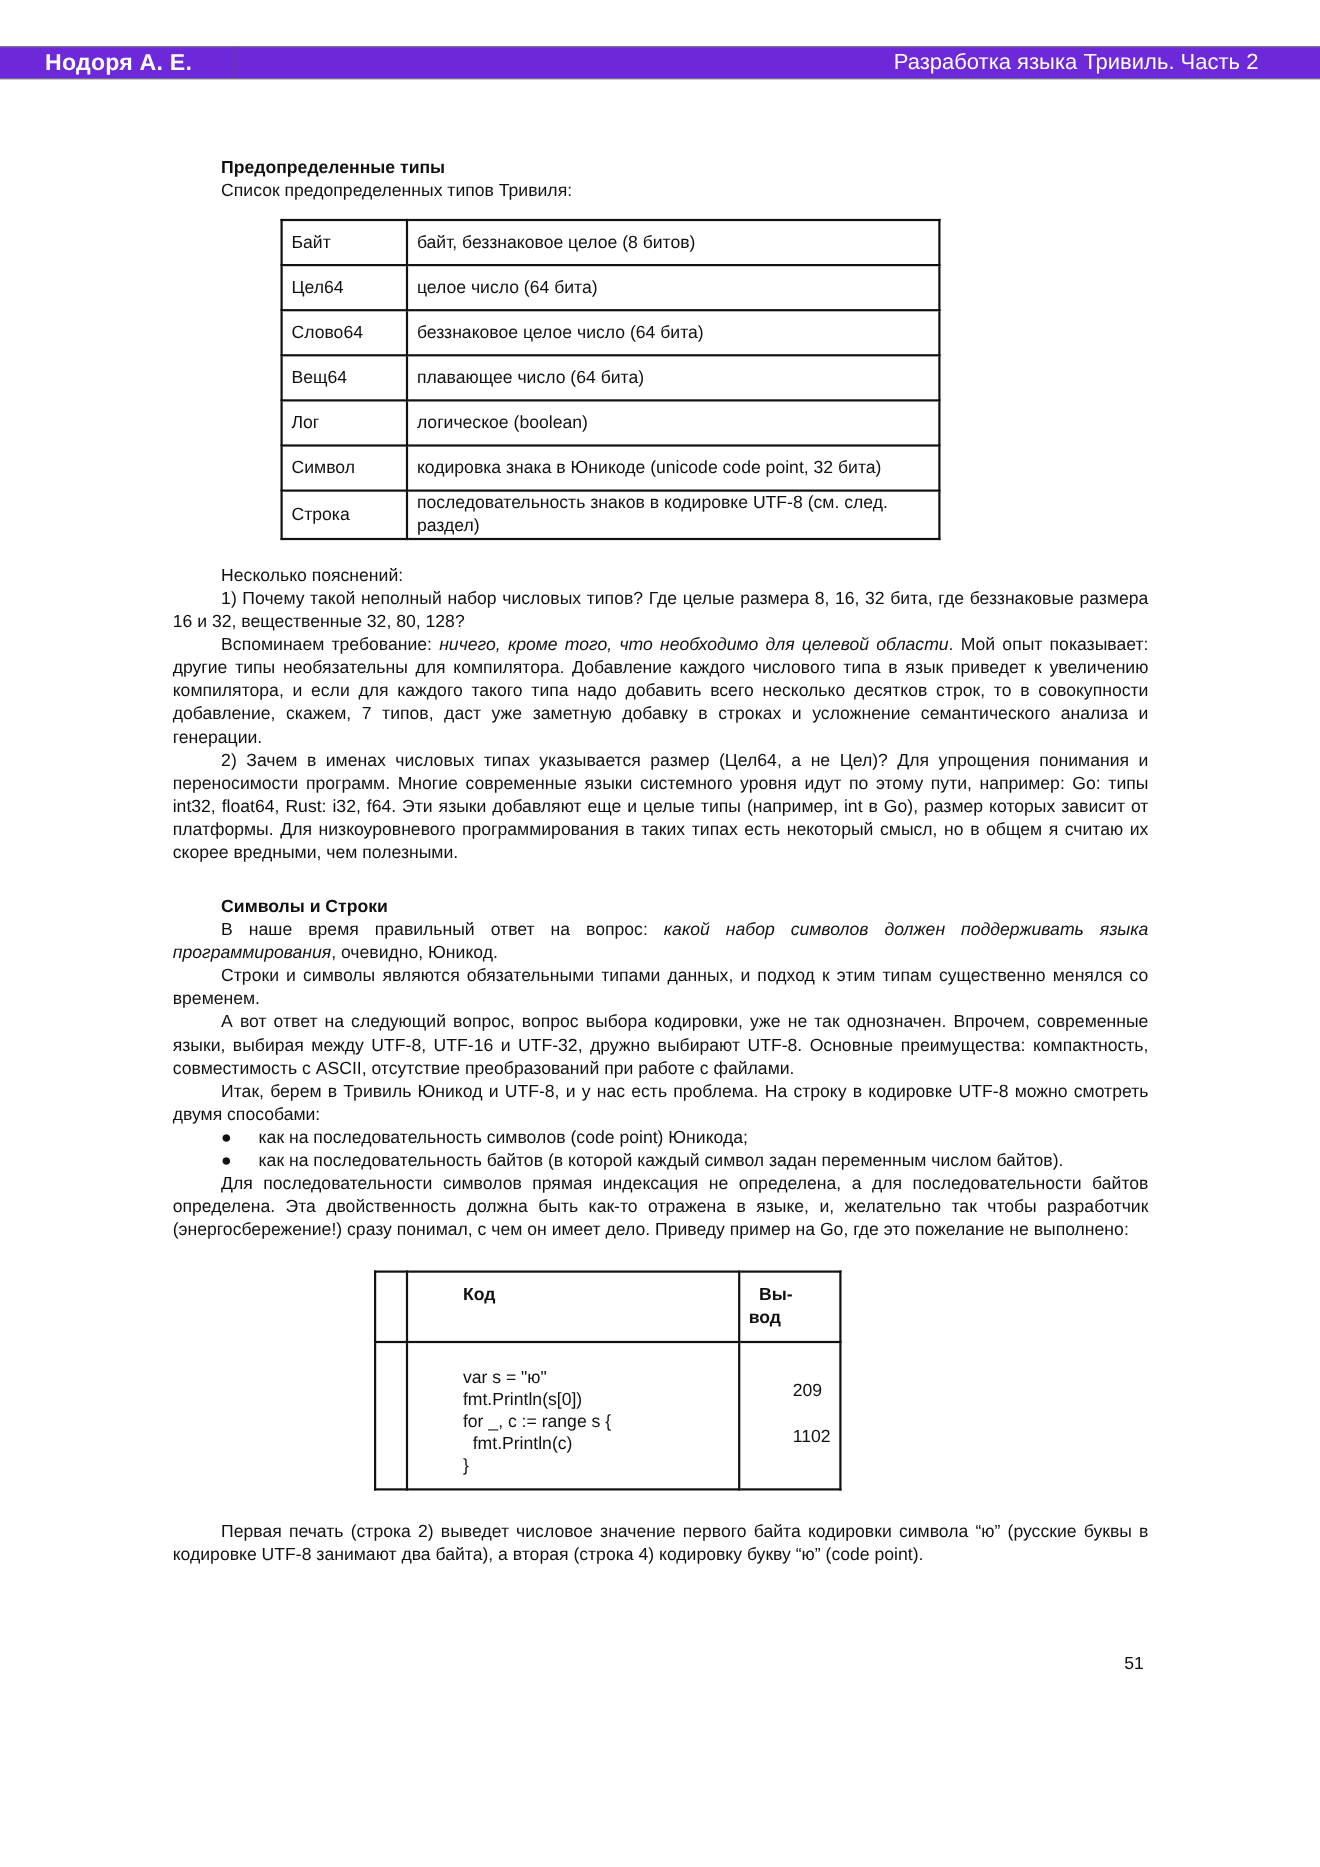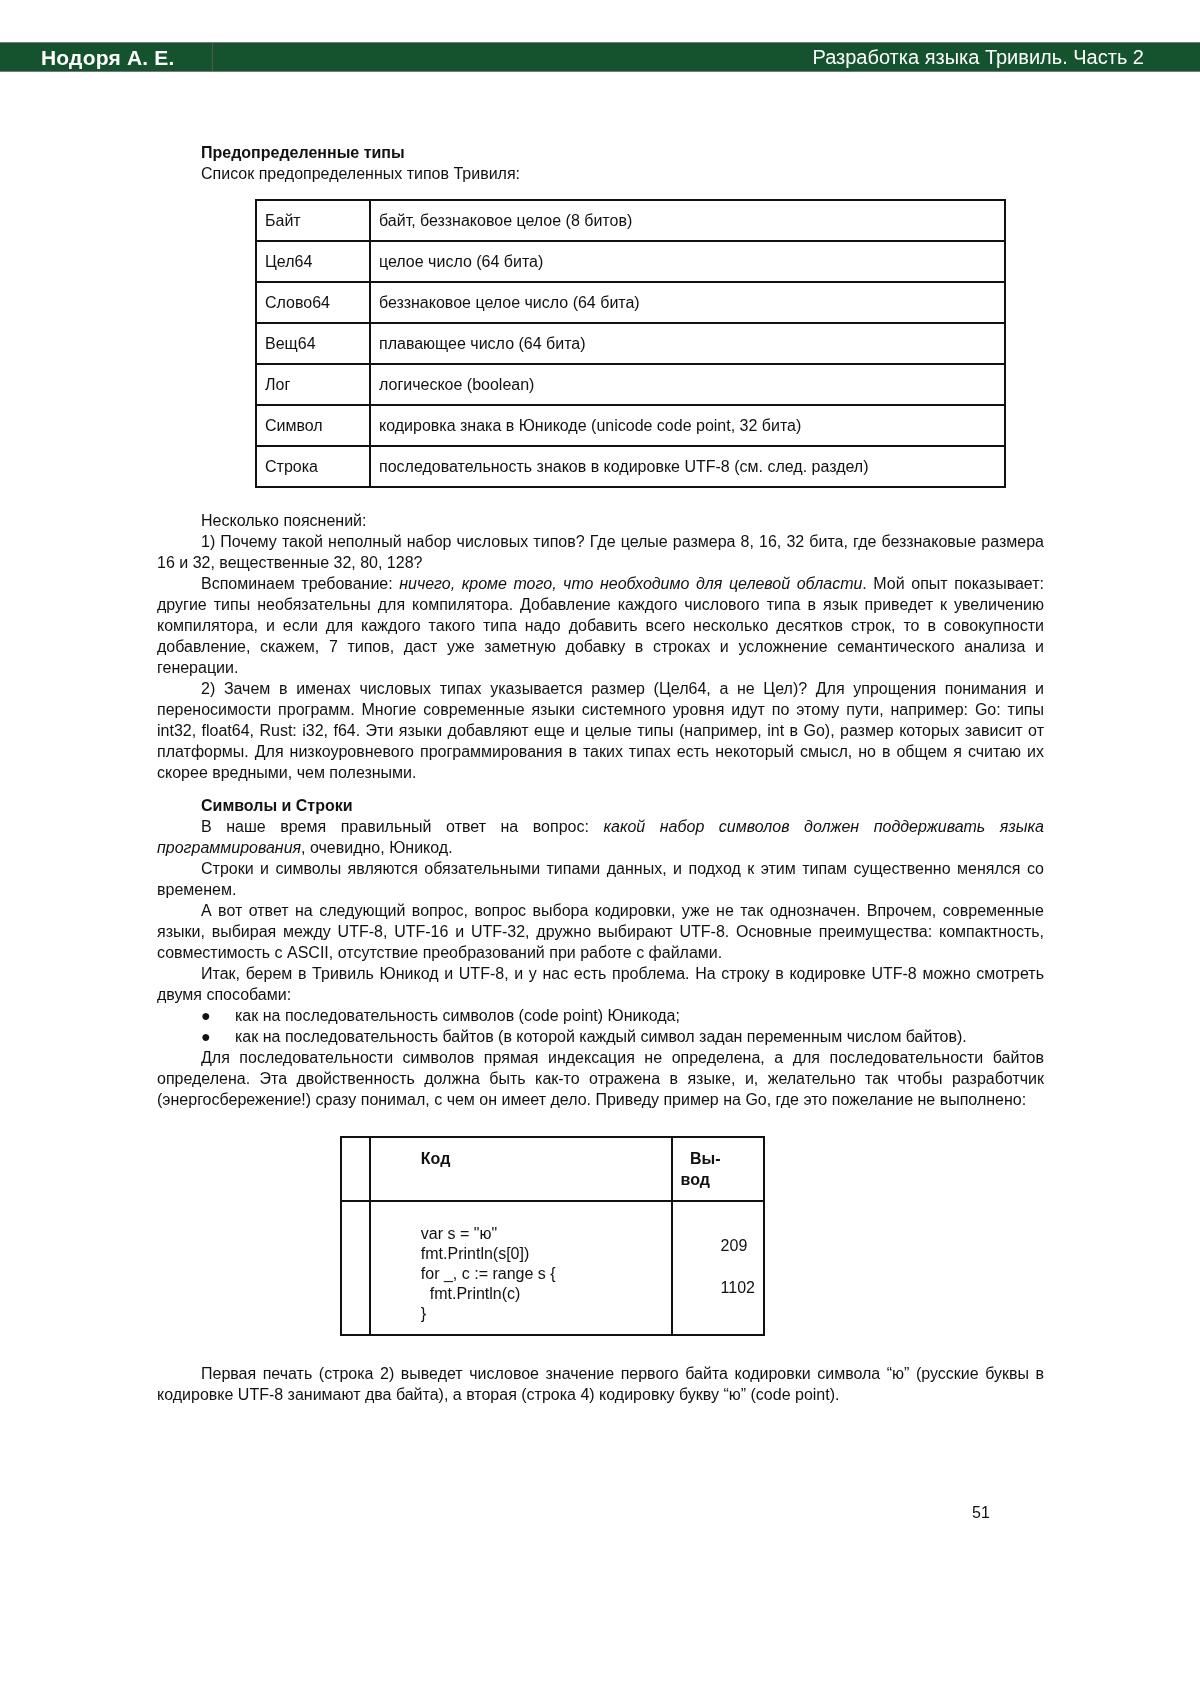--- a/index.html
+++ b/index.html
@@ -2,21 +2,21 @@
 <html><head>
 <meta charset="utf-8">
 <style>
   html, body { margin: 0; padding: 0; background: #ffffff; }
   body {
     width: 1200px; height: 1697px; position: relative; overflow: hidden;
     font-family: "Liberation Sans", sans-serif; color: #111;
   }
   .header-bar {
     position: absolute; left: 0; top: 42px; width: 1200px; height: 28px;
-    background: #14532d;
+    background: #6d28d9;
     border-top: 1px solid #777; border-bottom: 1px solid #777;
   }
   .header-author {
     position: absolute; left: 41px; top: 0; height: 28px; line-height: 30px;
     color: #fff; font-weight: bold; font-size: 21px; letter-spacing: 0.2px;
   }
   .header-sep {
     position: absolute; left: 212px; top: 0; width: 1px; height: 28px; background: #555;
   }
   .header-title {
@@ -24,21 +24,21 @@
     color: #fff; font-weight: normal; font-size: 20px;
   }
   .content {
     position: absolute; left: 157px; top: 142px; width: 887px;
     font-size: 16px; line-height: 21px;
   }
   .h { font-weight: bold; margin-left: 44px; }
   .p { margin: 0; text-align: justify; text-indent: 44px; }
   .p.noind { text-indent: 0; margin-left: 44px; }
   .types-table {
-    border-collapse: collapse; margin: 15px 0 22px 98px; width: 751px;
+    border-collapse: collapse; margin: 15px 0 22px 98px; width: 600px;
   }
   .types-table td {
     border: 2px solid #111; height: 39px; padding: 0 8px; font-size: 16px;
     vertical-align: middle;
   }
   .types-table td.name { width: 96px; }
   ul.bul { margin: 0; padding: 0; list-style: none; }
   ul.bul li { position: relative; padding-left: 78px; text-align: justify; }
   ul.bul li .dot {
     position: absolute; left: 44px; top: 0;
@@ -52,21 +52,21 @@
   .code-table td.outcol { padding: 10px 8px 0 8px; }
   .code-head { font-weight: bold; font-size: 16px; height: 52px; }
   .out-head { font-weight: bold; font-size: 16px; line-height: 21px; }
   .out-head .l1 { text-align: center; padding-right: 25px; display: block; }
   .code-body { font-size: 16px; line-height: 21px; padding-top: 2px; padding-bottom: 10px; }
   .code-line { white-space: pre; line-height: 20px; }
   .out-vals { padding-left: 40px; padding-top: 23px; line-height: 21px; }
   .out-vals div { height: 42px; }
   .after-code { margin-top: 27px; }
   .page-number {
-    position: absolute; left: 972px; top: 1504px; font-size: 16px;
+    position: absolute; left: 1022px; top: 1504px; font-size: 16px;
   }
   em { font-style: italic; }
 </style>
 </head>
 <body>
 
 <div class="header-bar">
   <span class="header-author">Нодоря А. Е.</span>
   <span class="header-sep"></span>
   <span class="header-title">Разработка языка Тривиль. Часть 2</span>
@@ -107,21 +107,21 @@
           <td>последовательность знаков в кодировке UTF-8 (см. след. раздел)</td>
         </tr>
     </tbody>
   </table>
 
   <p class="p noind">Несколько пояснений:</p>
   <p class="p">1) Почему такой неполный набор числовых типов? Где целые размера 8, 16, 32 бита, где беззнаковые размера 16 и 32, вещественные 32, 80, 128?</p>
   <p class="p"><span>Вспоминаем требование: </span><em>ничего, кроме того, что необходимо для целевой области</em><span>. Мой опыт показывает: другие типы необязательны для компилятора. Добавление каждого числового типа в язык приведет к увеличению компилятора, и если для каждого такого типа надо добавить всего несколько десятков строк, то в совокупности добавление, скажем, 7 типов, даст уже заметную добавку в строках и усложнение семантического анализа и генерации.</span></p>
   <p class="p">2) Зачем в именах числовых типах указывается размер (Цел64, а не Цел)? Для упрощения понимания и переносимости программ. Многие современные языки системного уровня идут по этому пути, например: Go: типы int32, float64, Rust: i32, f64. Эти языки добавляют еще и целые типы (например, int в Go), размер которых зависит от платформы. Для низкоуровневого программирования в таких типах есть некоторый смысл, но в общем я считаю их скорее вредными, чем полезными.</p>
 
-  <div class="h" style="margin-top:12px;">Символы и Строки</div>
+  <div class="h" style="margin-top:28px;">Символы и Строки</div>
   <p class="p"><span>В наше время правильный ответ на вопрос: </span><em>какой набор символов должен поддерживать языка программирования</em><span>, очевидно, Юникод.</span></p>
   <p class="p">Строки и символы являются обязательными типами данных, и подход к этим типам существенно менялся со временем.</p>
   <p class="p">А вот ответ на следующий вопрос, вопрос выбора кодировки, уже не так однозначен. Впрочем, современные языки, выбирая между UTF-8, UTF-16 и UTF-32, дружно выбирают UTF-8. Основные преимущества: компактность, совместимость с ASCII, отсутствие преобразований при работе с файлами.</p>
   <p class="p">Итак, берем в Тривиль Юникод и UTF-8, и у нас есть проблема. На строку в кодировке UTF-8 можно смотреть двумя способами:</p>
 
   <ul class="bul">
     <li><span class="dot">●</span><span>как на последовательность символов (code point) Юникода;</span></li>
     <li><span class="dot">●</span><span>как на последовательность байтов (в которой каждый символ задан переменным числом байтов).</span></li>
   </ul>
 

